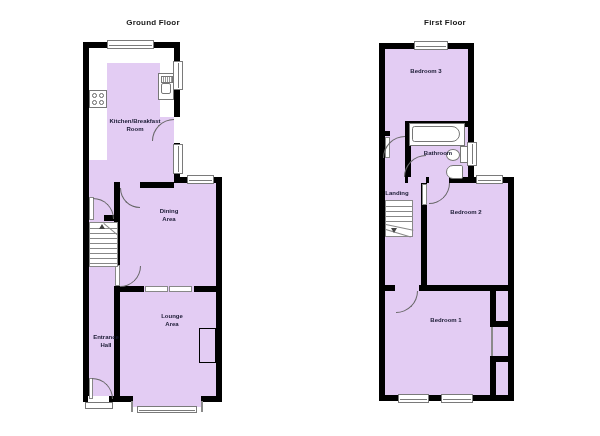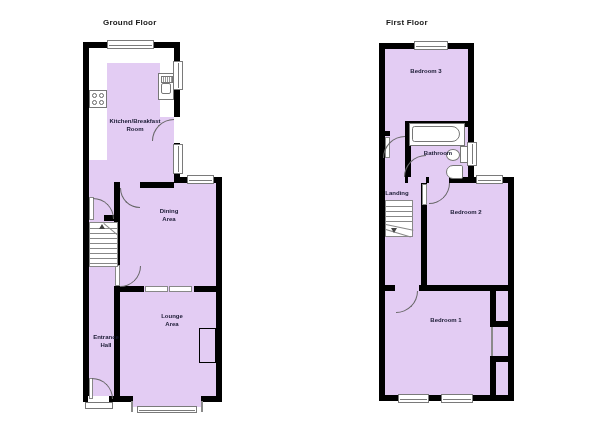--- a/index.html
+++ b/index.html
@@ -23,21 +23,21 @@
   .leaf{position:absolute;background:#fff;border:1px solid #888;box-sizing:border-box;}
   .fx{position:absolute;background:#fff;border:1px solid #777;box-sizing:border-box;}
   .fx2{position:absolute;border:1px solid #777;box-sizing:border-box;}
   .stairs{position:absolute;background:#fff;border:1px solid #888;box-sizing:border-box;}
   .treads{position:absolute;left:0;right:0;background:repeating-linear-gradient(to bottom,transparent 0 4px,#888 4px 5px);}
   .dline{position:absolute;border-top:1px solid #888;transform-origin:left top;}
   .gray{position:absolute;background:#8a8a8a;}
   .circ{position:absolute;width:5px;height:5px;border:1px solid #666;border-radius:50%;background:#fff;box-sizing:border-box;}
   .lbl{position:absolute;font-weight:bold;font-size:6px;line-height:1.3;color:var(--label-text,#1a1a33);text-align:center;}
   .lbl span{display:block;}
-  .title{position:absolute;font-weight:bold;font-size:8px;color:#1a1a1a;text-align:left;letter-spacing:.2px;}
+  .title{position:absolute;font-weight:bold;font-size:8px;color:#1a1a1a;text-align:center;letter-spacing:.2px;}
   .tri-up{position:absolute;width:0;height:0;border-left:3px solid transparent;border-right:3px solid transparent;border-bottom:5px solid #444;}
   .tri-down{position:absolute;width:0;height:0;border-left:3px solid transparent;border-right:3px solid transparent;border-top:5px solid #444;}
 </style>
 </head>
 <body>
 
 <div>
   <div class="title" style="left:103px;top:18px;width:100px;">Ground Floor</div>
 
   <div class="room" style="left:89px;top:48px;width:85px;height:134px;"></div>
@@ -116,21 +116,21 @@
     <span>Lounge</span>
       <span>Area</span>
   </div>
   <div class="lbl" style="left:66px;top:334px;width:80px;">
     <span>Entrance</span>
       <span>Hall</span>
   </div>
 </div>
 
 <div>
-  <div class="title" style="left:386px;top:18px;width:100px;">First Floor</div>
+  <div class="title" style="left:395px;top:18px;width:100px;">First Floor</div>
 
   <div class="room" style="left:385px;top:49px;width:83px;height:134px;"></div>
   <div class="room" style="left:385px;top:177px;width:123px;height:218px;"></div>
 
   <div class="wall" style="left:379px;top:43px;width:6px;height:358px;"></div>
   <div class="wall" style="left:379px;top:43px;width:95px;height:6px;"></div>
   <div class="wall" style="left:468px;top:43px;width:6px;height:140px;"></div>
   <div class="wall" style="left:468px;top:177px;width:46px;height:6px;"></div>
   <div class="wall" style="left:508px;top:177px;width:6px;height:224px;"></div>
   <div class="wall" style="left:379px;top:395px;width:135px;height:6px;"></div>

